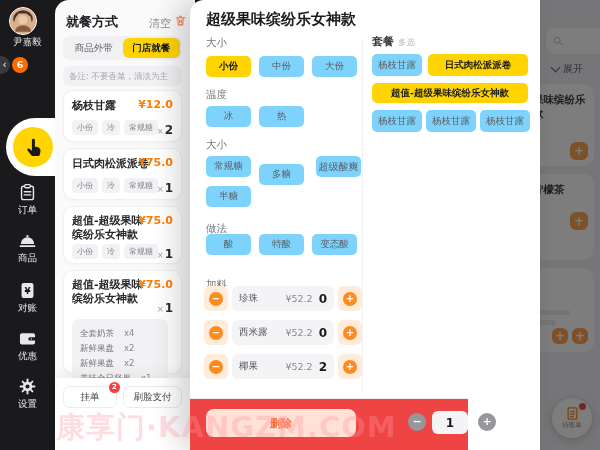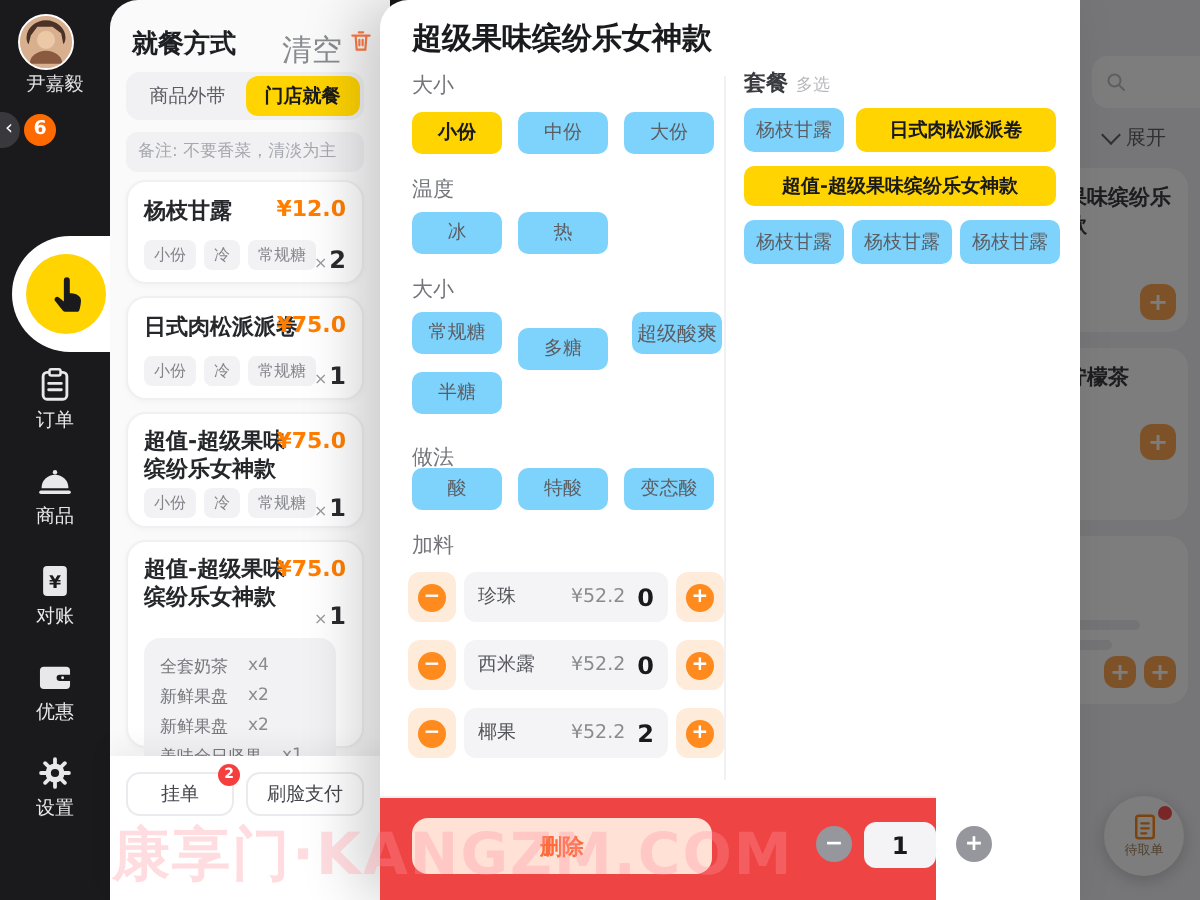--- a/index.html
+++ b/index.html
@@ -14,21 +14,21 @@
   .badge6{left:12px;top:57px;width:16px;height:16px;border-radius:50%;background:#FF6A00;color:#fff;font-size:9.5px;line-height:16px;text-align:center;font-weight:bold;}
   .notch{left:6px;top:118px;width:49px;height:58px;background:#ffffff;border-radius:29px 0 0 29px;}
   .navsel{left:13px;top:127px;width:40px;height:40px;border-radius:50%;background:#FFD400;display:flex;align-items:center;justify-content:center;}
   .nav{width:55px;text-align:center;cursor:pointer;}
   .nav svg{display:block;margin:0 auto;}
   .nav-label{font-size:9.5px;color:#E9E9EC;margin-top:2px;}
 
   
   .cart{left:55px;top:0;width:140px;height:450px;background:#FAFAFB;border-radius:14px 0 0 0;z-index:3;}
   .cart-title{left:11px;top:13px;font-size:13px;font-weight:bold;color:#1E1F23;}
-  .clear{right:24px;top:16px;font-size:15px;color:#8A8B90;}
+  .clear{right:24px;top:16px;font-size:11px;color:#8A8B90;}
   .trash{right:8px;top:14px;width:13px;height:13px;}
   .tabs{left:8px;top:36px;width:119px;height:24px;background:#F1F1F4;border-radius:7px;display:flex;align-items:center;padding:2px;box-sizing:border-box;}
   .tab{flex:1;height:20px;border-radius:6px;font-size:9.5px;display:flex;align-items:center;justify-content:center;color:#5C5D63;}
   .tab.sel{background:#FFD400;color:#1A1A1C;font-weight:bold;}
   .note{left:8px;top:66px;width:119px;height:20px;background:#F1F1F4;border-radius:6px;font-size:8.5px;color:#A7A8AE;line-height:20px;padding:0 6px;box-sizing:border-box;white-space:nowrap;overflow:hidden;}
   .card{left:8px;width:119px;background:#fff;border:1px solid #F0F0F3;border-radius:10px;box-sizing:border-box;box-shadow:0 1px 3px rgba(0,0,0,0.03);}
   .item-name{position:absolute;left:8px;top:7px;font-size:11px;font-weight:bold;color:#26272B;}
   .item-name.wrap{width:74px;line-height:1.3;}
   .item-price{position:absolute;right:8px;top:7px;font-size:11px;font-weight:bold;color:#FF7E00;}
   .chips{position:absolute;left:8px;display:flex;}
@@ -293,21 +293,21 @@
     <div class="opt" style="left:16px;top:156px;">常规糖</div>
     <div class="opt" style="left:69px;top:164px;">多糖</div>
     <div class="opt" style="left:126px;top:156px;font-size:10px;">超级酸爽</div>
     <div class="opt" style="left:16px;top:186px;">半糖</div>
 
     <div class="sec-label" style="left:16px;top:214px;margin-top:8px;">做法</div>
     <div class="opt" style="left:16px;top:234px;">酸</div>
     <div class="opt" style="left:69px;top:234px;">特酸</div>
     <div class="opt" style="left:122px;top:234px;">变态酸</div>
 
-    <div class="sec-label" style="left:16px;top:266px;">加料</div>
+    <div class="sec-label" style="left:16px;top:278px;">加料</div>
 
     <div class="trow" style="top:286px;width:158px;">
       <div class="tbtn" style="left:0;">
           <span class="tcircle"><span>−</span></span>
         </div>
       <div class="tbox">
         <span class="tname">珍珠</span>
         <span class="tprice">¥52.2</span>
         <span class="tqty">0</span>
       </div>

